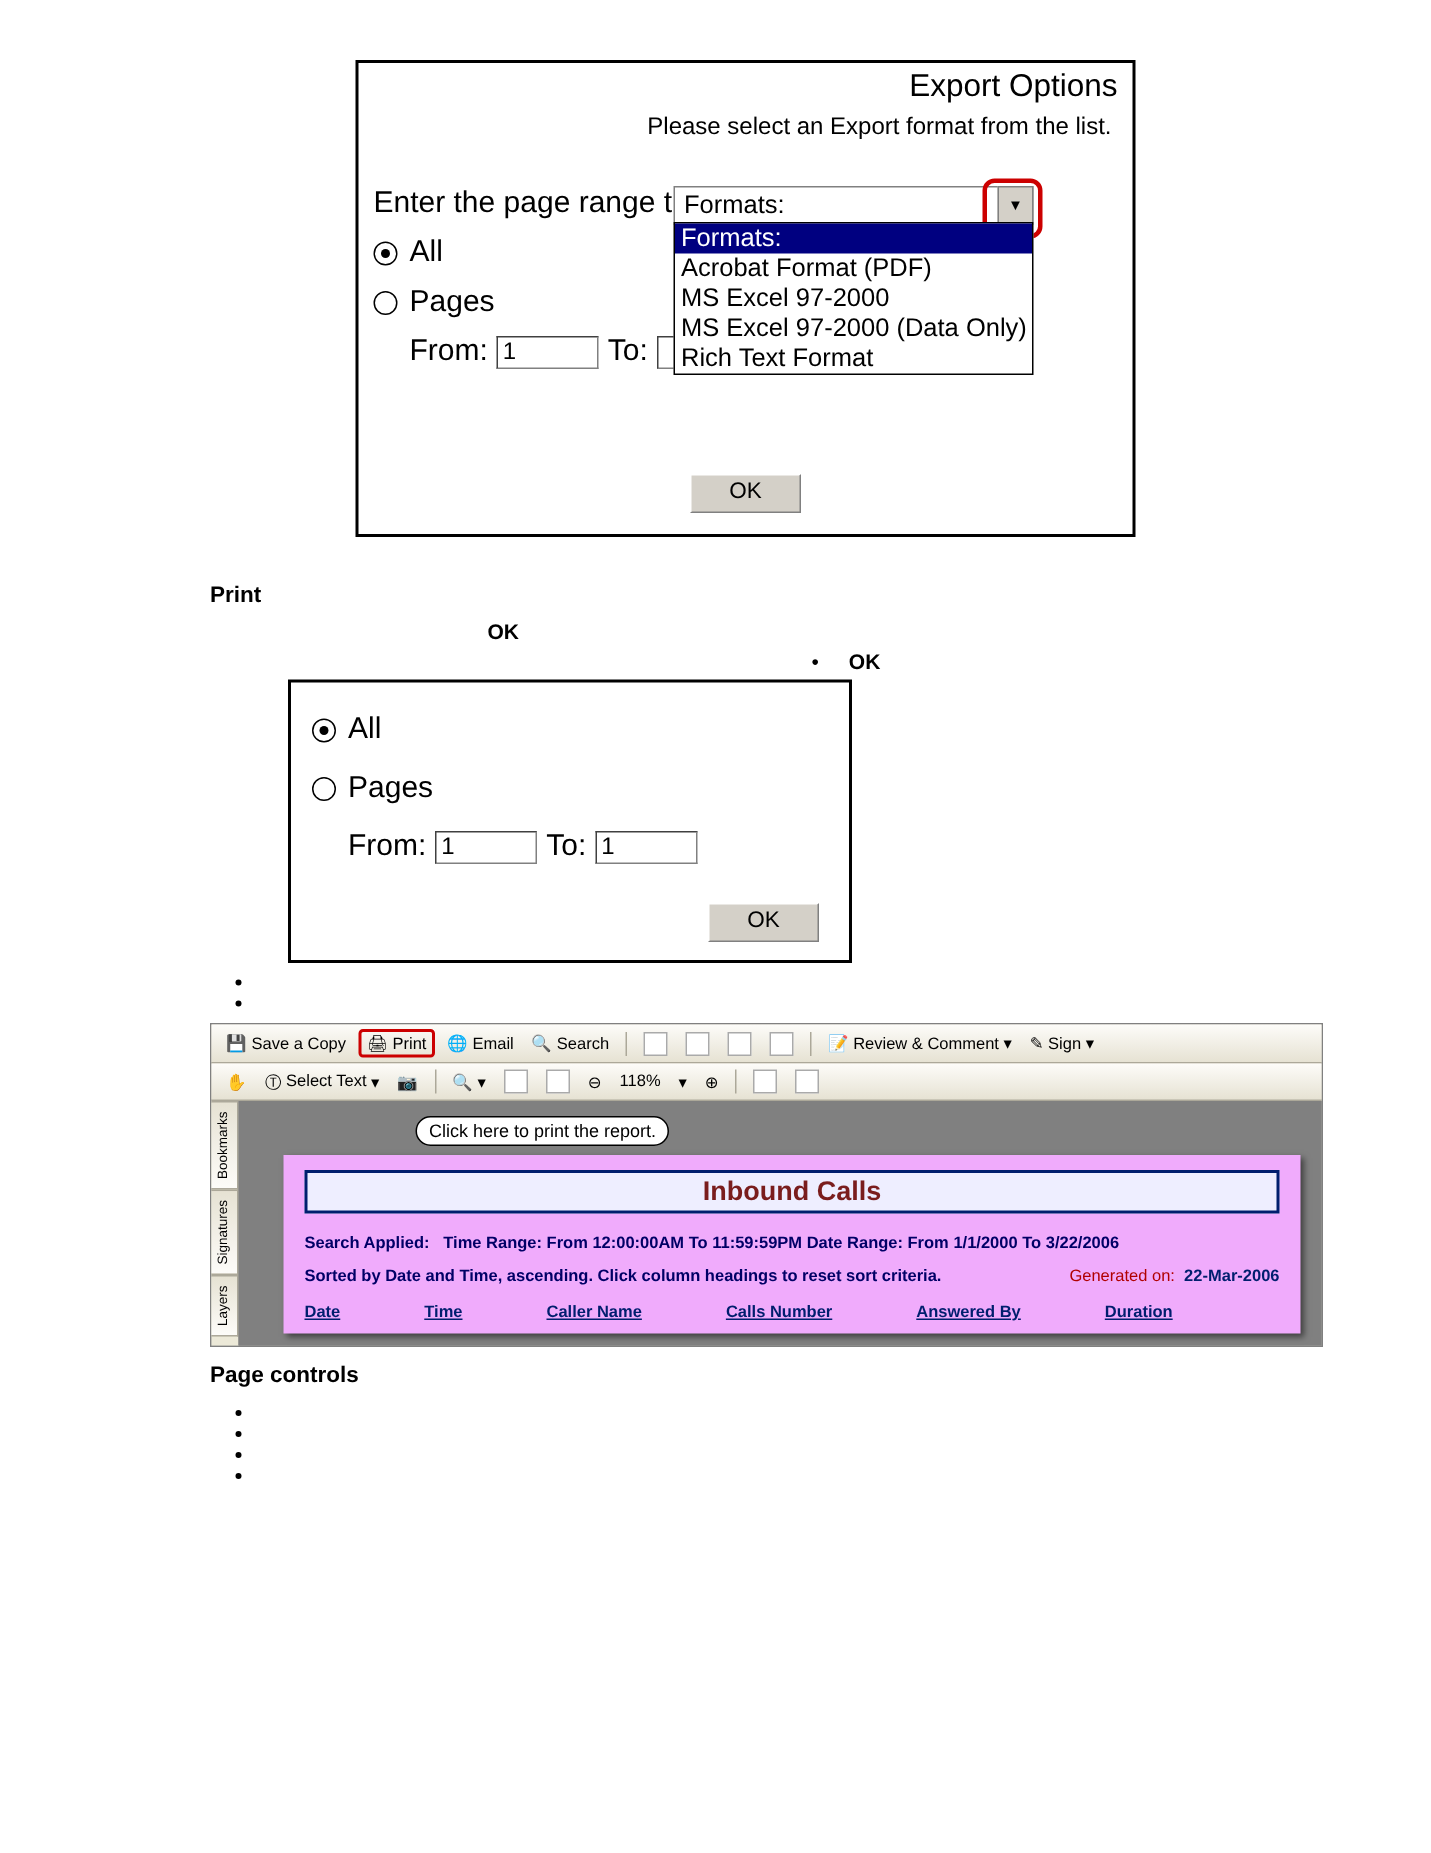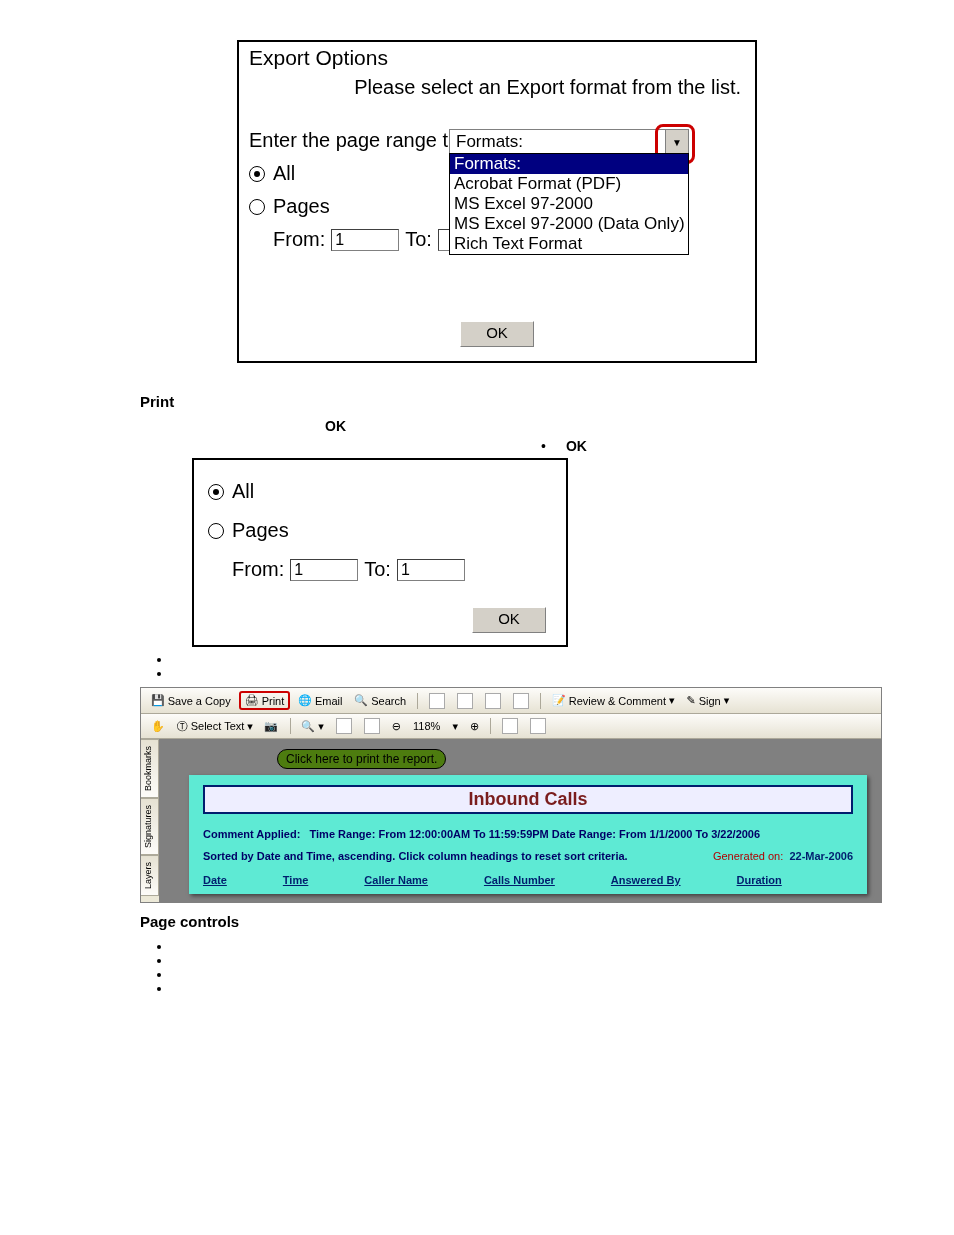--- a/index.html
+++ b/index.html
@@ -13,22 +13,22 @@
   
   .export-dialog {
     border: 2px solid #000;
     width: 520px;
     margin: 0 auto 30px auto;
     padding: 6px 10px 14px 10px;
     box-sizing: border-box;
     background: #fff;
     font-size: 20px;
   }
-  .export-title { text-align: left; font-size: 21px; margin-top: -2px; }
-  .export-sub   { text-align: right; font-size: 20px; margin-top: 6px; padding-right:4px;}
+  .export-title { text-align: right; font-size: 21px; margin-top: -2px; }
+  .export-sub   { text-align: right; font-size: 16px; margin-top: 6px; padding-right:4px;}
   .export-body  { position: relative; margin-top: 12px; }
   .combo {
     position: absolute;
     left: 200px; top: 0;
     width: 238px;
     border: 1px solid #808080;
     background: #fff;
   }
   .combo-selected {
     padding: 2px 6px;
@@ -112,21 +112,21 @@
   .acrobat .mini{width:14px;height:14px;border:1px solid #aaa;background:#fff;display:inline-block;}
   .print-highlight {
     border: 2px solid #c00;
     border-radius: 10px;
     padding: 0 2px;
   }
   .tooltip-bubble {
     position:absolute;
     margin-top:4px;
     margin-left:88px;
-    background:#4d7c0f;
+    background:#ffffff;
     border:1px solid #000;
     border-radius:10px;
     padding:2px 8px;
     font-size:12px;
   }
   .acrobat-body {
     display:flex;
     background:#808080;
     align-items: stretch;
   }
@@ -145,21 +145,21 @@
     background:linear-gradient(#fdfcf9,#e6e2d3);
     text-align:center;
   }
   .page-area {
     flex:1;
     padding: 36px 14px 8px 30px;
     position:relative;
     background:#808080;
   }
   .page {
-    background:#5eead4;
+    background:#f0abfc;
     box-shadow: 2px 2px 4px rgba(0,0,0,.5);
     padding: 10px 14px 6px 14px;
   }
   .report-title-bar {
     border:2px solid #001e6e;
     background:#eef;
     text-align:center;
     font-weight:bold;
     color:#7a1d1d;
     font-size:18px;
@@ -310,21 +310,21 @@
     <div class="side-tabs">
       <div class="side-tab">Bookmarks</div>
       <div class="side-tab">Signatures</div>
       <div class="side-tab">Layers</div>
     </div>
     <div class="page-area">
       <div class="tooltip-bubble" style="top:6px;">Click here to print the report.</div>
       <div class="page">
         <div class="report-title-bar">Inbound Calls</div>
         <div class="filters">
-          <span>Comment Applied:</span>&nbsp;&nbsp;
+          <span>Search Applied:</span>&nbsp;&nbsp;
           <span>Time Range: From 12:00:00AM To 11:59:59PM Date Range: From 1/1/2000 To 3/22/2006</span>
         </div>
         <div class="sort-row">
           <span class="left">Sorted by Date and Time, ascending. Click column headings to reset sort criteria.</span>
           <span>
             <span class="gen-label">Generated on:</span>
             &nbsp;<span class="gen-date">22-Mar-2006</span>
           </span>
         </div>
         <div class="cols">

